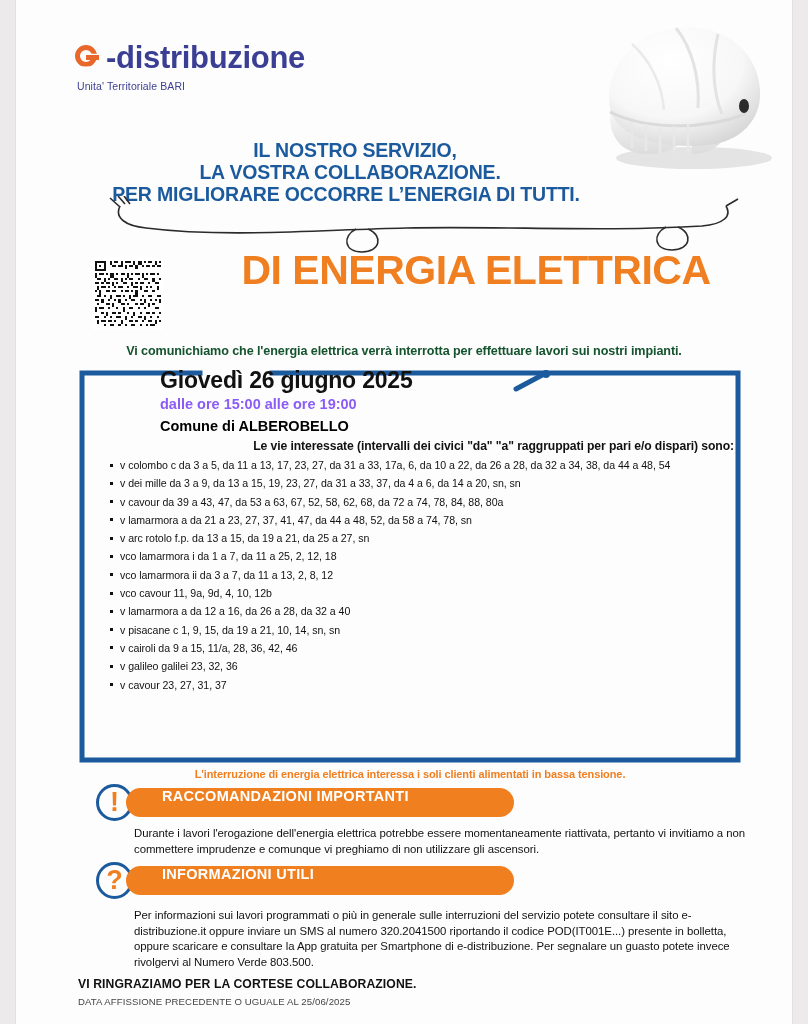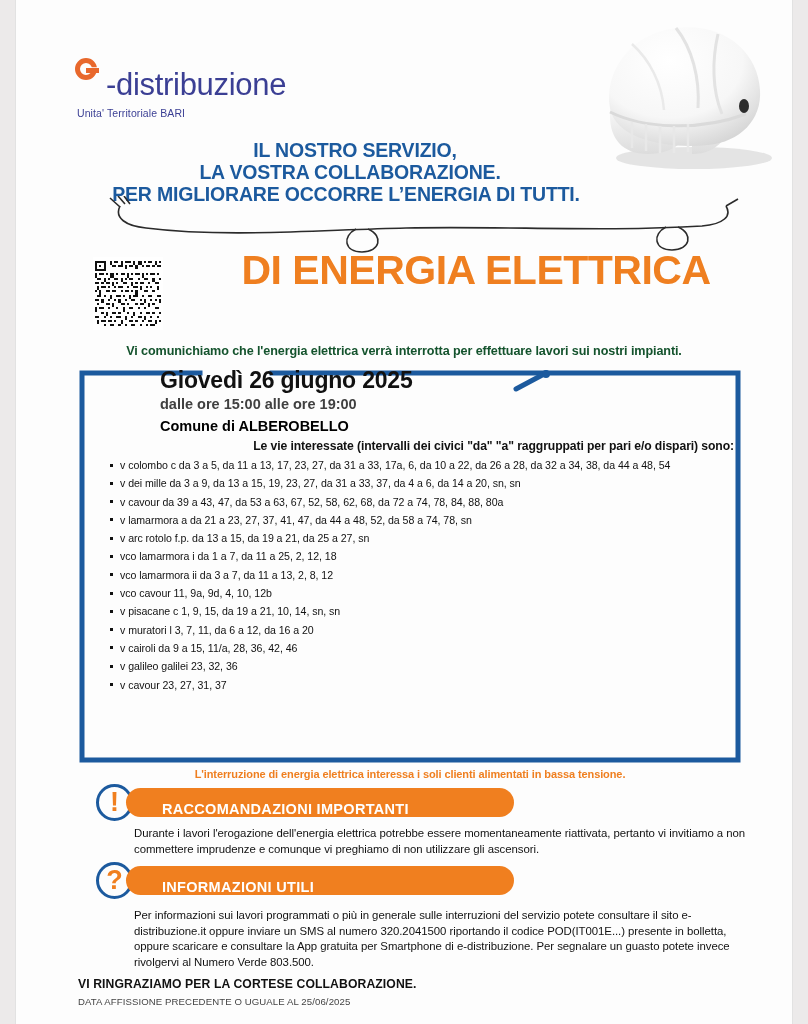--- a/index.html
+++ b/index.html
@@ -67,23 +67,22 @@
     left: 12px;
     top: 12px;
     width: 13px;
     height: 5px;
     background: #e8682c;
   }
   .logo-text {
     font-size: 31px;
     color: #3b3f94;
     letter-spacing: -0.3px;
-    font-weight: 400;
+    font-weight: 700;
     line-height: 1;
-    margin-top: 27px;
   }
   .logo-sub {
     margin-top: 7px;
     margin-left: 3px;
     font-size: 10.5px;
     color: #3b3f94;
     letter-spacing: 0.1px;
   }
 
   
@@ -174,21 +173,21 @@
     font-size: 23px;
     font-weight: bold;
     color: #111;
     letter-spacing: -0.2px;
     line-height: 27px;
   }
   .bb-hours {
     margin-left: 66px;
     font-size: 14.5px;
     font-weight: bold;
-    color: #404040;
+    color: #8b5cf6;
     line-height: 21px;
   }
   .bb-comune {
     margin-left: 66px;
     font-size: 14.5px;
     font-weight: bold;
     color: #000000;
     line-height: 22px;
     margin-bottom: 2px;
   }
@@ -239,21 +238,21 @@
 
   
   .banner {
     position: absolute;
     left: 110px;
     width: 388px;
     height: 29px;
     background: #f07f1f;
     border-radius: 15px;
     display: flex;
-    align-items: flex-end;
+    align-items: flex-start;
   }
   .banner span {
     margin-left: 36px;
     color: #fff;
     font-size: 14.5px;
     font-weight: bold;
     letter-spacing: 0.3px;
   }
   .badge {
     position: absolute;
@@ -540,22 +539,22 @@
         <div class="bb-lead">Le vie interessate (intervalli dei civici "da" "a" raggruppati per pari e/o dispari) sono:</div>
         <ul class="streets" id="streets-list">
             <li>v  colombo c da 3 a 5, da 11 a 13, 17, 23, 27, da 31 a 33, 17a, 6, da 10 a 22, da 26 a 28, da 32 a 34, 38, da 44 a 48, 54</li>
             <li>v  dei mille da 3 a 9, da 13 a 15, 19, 23, 27, da 31 a 33, 37, da 4 a 6, da 14 a 20, sn, sn</li>
             <li>v  cavour da 39 a 43, 47, da 53 a 63, 67, 52, 58, 62, 68, da 72 a 74, 78, 84, 88, 80a</li>
             <li>v  lamarmora a da 21 a 23, 27, 37, 41, 47, da 44 a 48, 52, da 58 a 74, 78, sn</li>
             <li>v  arc rotolo f.p. da 13 a 15, da 19 a 21, da 25 a 27,  sn</li>
             <li>vco lamarmora i da 1 a 7, da 11 a 25, 2, 12, 18</li>
             <li>vco lamarmora ii da 3 a 7, da 11 a 13, 2, 8, 12</li>
             <li>vco cavour 11, 9a, 9d, 4, 10, 12b</li>
+            <li>v  lamarmora a da 12 a 16, da 26 a 28, da 32 a 40</li>
             <li>v  pisacane c 1, 9, 15, da 19 a 21, 10, 14, sn, sn</li>
-            <li>v  muratori l 3, 7, 11, da 6 a 12, da 16 a 20</li>
             <li>v  cairoli da 9 a 15, 11/a, 28, 36, 42, 46</li>
             <li>v  galileo galilei 23, 32, 36</li>
             <li>v  cavour 23, 27, 31, 37</li>
           </ul>
       </div>
     </div>
 
     <div class="lownote">L'interruzione di energia elettrica interessa i soli clienti alimentati in bassa tensione.</div>
 
     <div class="badge" id="badge-racc">!</div>

